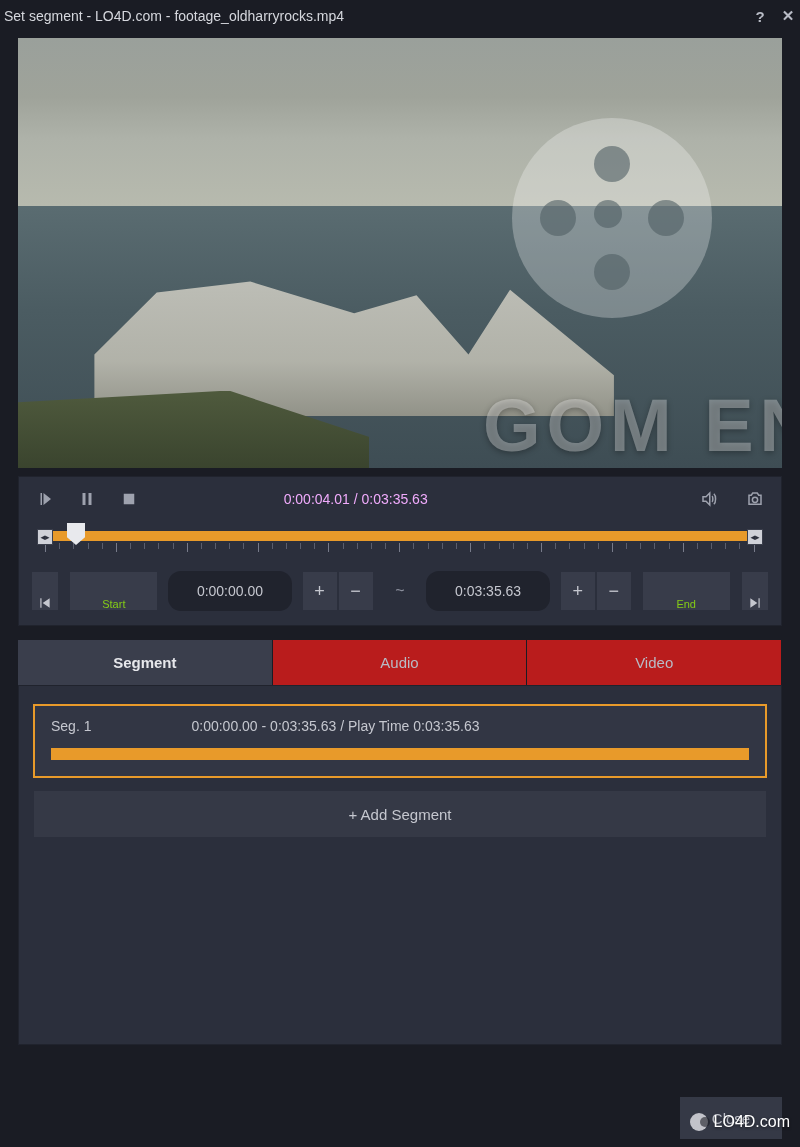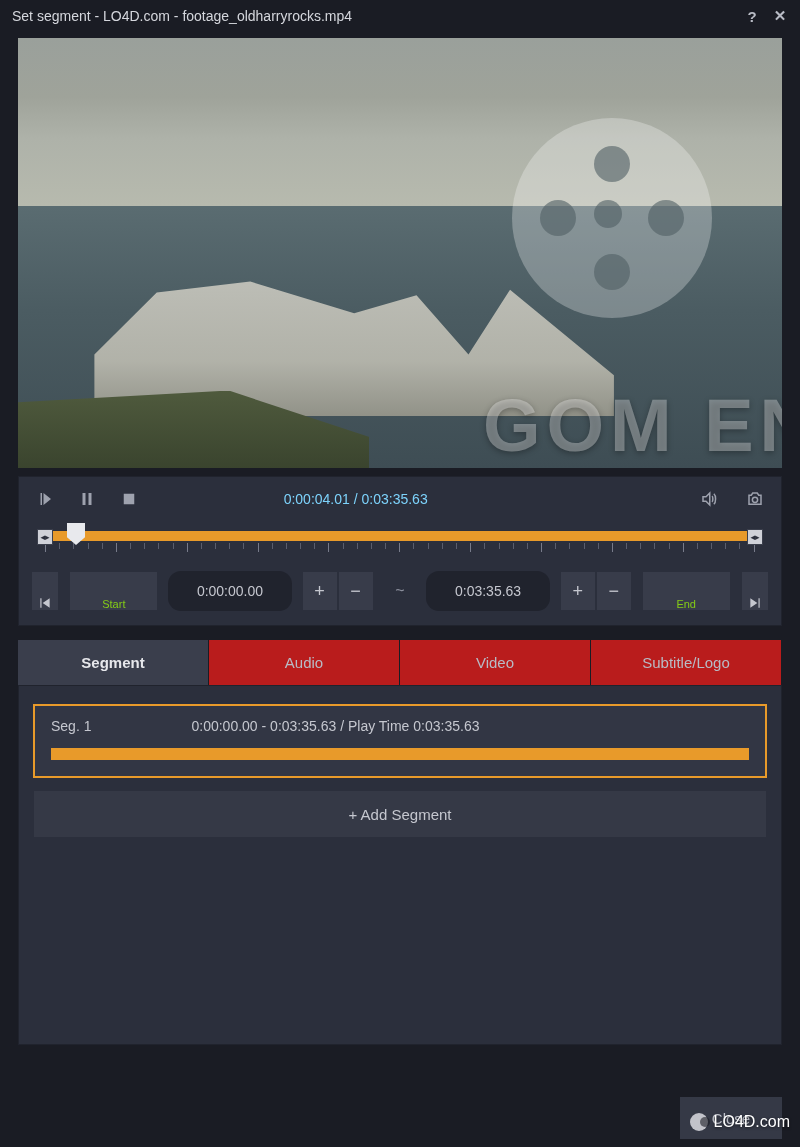--- a/index.html
+++ b/index.html
@@ -1,38 +1,38 @@
 <!DOCTYPE html>
 <html><head>
 <meta charset="utf-8">
 <style>
 * { box-sizing: border-box; margin: 0; padding: 0; font-family: "Segoe UI", Tahoma, sans-serif; }
 body { background: #1a1c24; color: #b8bbc5; width: 800px; height: 1147px; overflow: hidden; position: relative; }
 
-.titlebar { display: flex; align-items: center; padding: 8px 12px; font-size: 14px; background: #1a1c24; }
+.titlebar { display: flex; align-items: center; padding: 8px 4px; font-size: 14px; background: #1a1c24; }
 .titlebar .title { color: #d5d7dd; font-weight: 500; }
 .titlebar .spacer { flex: 1; }
 .titlebar .help-icon, .titlebar .close-icon { width: 16px; height: 16px; margin-left: 12px; cursor: pointer; display: flex; align-items: center; justify-content: center; color: #b8bbc5; font-size: 15px; font-weight: bold; }
 
 .preview { margin: 6px 18px 0 18px; height: 430px; background: #0f1114; position: relative; overflow: hidden; }
 .preview .sky { position: absolute; top: 0; left: 0; right: 0; height: 39%; background: linear-gradient(180deg,#9aa09b 0%,#9fa39a 35%,#aeb2a9 60%,#b7baae 100%); }
 .preview .sea { position: absolute; top: 39%; left: 0; right: 0; bottom: 0; background: linear-gradient(180deg,#5a6c71 0%,#4b5c62 40%,#3e4d54 100%); }
 .preview .cliff { position: absolute; left: 10%; right: 22%; bottom: 12%; height: 32%; background: linear-gradient(180deg,#c9c8bf 0%,#bdbcb1 60%,#9a998d 100%); clip-path: polygon(0% 55%, 12% 10%, 30% 2%, 50% 25%, 62% 12%, 72% 55%, 80% 8%, 100% 70%, 100% 100%, 0% 100%); opacity: .9; }
 .preview .grass { position: absolute; left: 0; bottom: 0; width: 46%; height: 18%; background: linear-gradient(180deg,#4f5a3d,#3a442e); clip-path: polygon(0 15%, 60% 0, 100% 60%, 100% 100%, 0 100%); }
 .preview .wm { position: absolute; right: -160px; bottom: 0; display: flex; align-items: center; color: rgba(255,255,255,.32); font-weight: 700; letter-spacing: 6px; font-size: 74px; text-shadow: 0 2px 6px rgba(0,0,0,.3); }
 .preview .wm-reel { width: 200px; height: 200px; border-radius: 50%; background: rgba(255,255,255,.28); position: absolute; right: 70px; top: 80px; display: flex; align-items: center; justify-content: center; }
 .preview .wm-reel::before { content:""; position:absolute; width: 160px; height: 160px; border-radius:50%; border: 30px solid rgba(255,255,255,0); }
 .preview .wm-reel .hole { width: 36px; height: 36px; border-radius: 50%; background: rgba(80,95,100,.6); position: absolute; }
 .preview .wm-reel .h1{ top:28px; left:82px;} .preview .wm-reel .h2{ top:82px; left:28px;} .preview .wm-reel .h3{ top:82px; right:28px;} .preview .wm-reel .h4{ bottom:28px; left:82px;} .preview .wm-reel .h5{ top:82px; left:82px; width:28px; height:28px;}
 
 .controls { margin: 8px 18px 0 18px; background: #2b2f3c; border: 1px solid #20232d; padding: 10px 12px 14px 12px; }
 .ctrl-row1 { display: flex; align-items: center; gap: 14px; }
 .ctrl-btn { width: 28px; height: 24px; display:flex; align-items:center; justify-content:center; color:#9ea2ae; cursor:pointer; }
 .ctrl-btn svg { width:18px; height:18px; fill:#9ea2ae; }
-.time-display { flex: 0 1 auto; margin: 0 auto; color: #7dd3fc; font-size: 14px; }
+.time-display { flex: 0 1 auto; margin: 0 auto; color: #f0abfc; font-size: 14px; }
 .right-ctrls { margin-left: auto; display:flex; gap:18px; align-items:center; }
 
 .timeline { margin-top: 14px; position: relative; height: 30px; }
 .timeline .track-bg { position:absolute; left:14px; right:14px; top:6px; height:10px; background:#e89a2a; border-radius:2px; }
 .timeline .ruler { position:absolute; left:14px; right:14px; top:18px; height:10px; display:flex; justify-content:space-between; }
 .timeline .ruler span { width:1px; height:6px; background:#5a5e6d; display:block; }
 .timeline .ruler span:nth-child(5n+1){ height:9px; background:#777b8a; }
 .timeline .handle-start, .timeline .handle-end { position:absolute; top:4px; width:16px; height:16px; background:#cfd1d8; border:1px solid #3b3f4c; cursor:pointer; display:flex; align-items:center; justify-content:center; font-size:9px; color:#2b2f3c;}
 .timeline .handle-start { left:6px; }
 .timeline .handle-end { right:6px; }
@@ -213,21 +213,20 @@
           <path d="M18 4h2v16h-2zM4 4v16l12-8z"></path>
         </svg>
     </div>
   </div>
 </div>
 
 <div class="tabs">
   <div class="tab active">Segment</div>
   <div class="tab">Audio</div>
   <div class="tab">Video</div>
-  <div class="tab">Subtitle/Logo</div>
 </div>
 
 <div class="tab-content">
   <div class="segment-card">
     <div class="seg-header">
       <span>Seg. 1</span>
       <span>0:00:00.00 - 0:03:35.63 / Play Time 0:03:35.63</span>
     </div>
     <div class="seg-bar"></div>
   </div>

